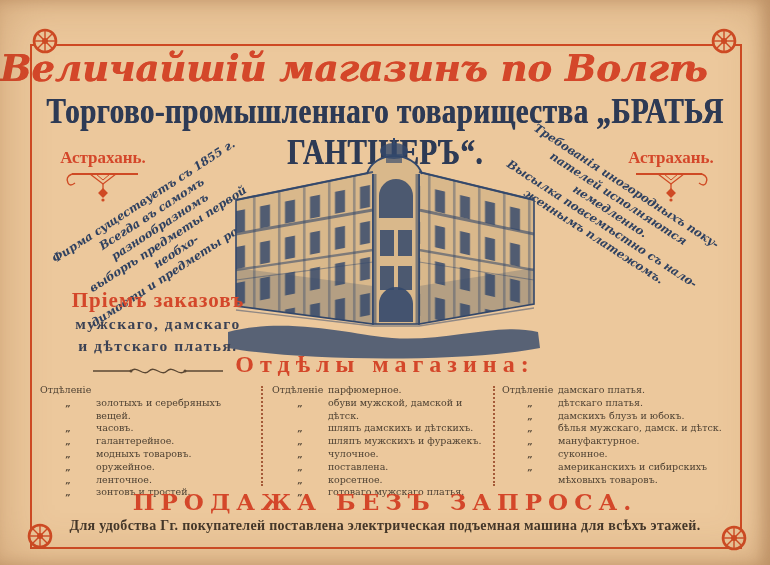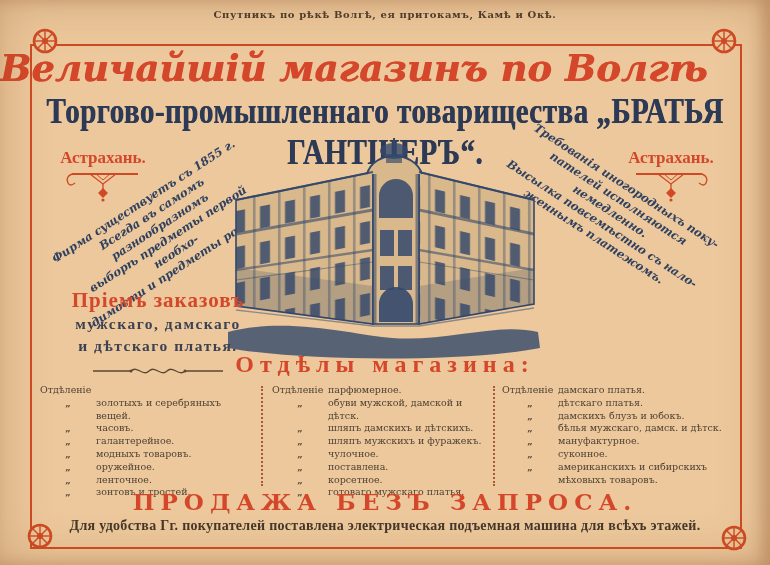--- a/index.html
+++ b/index.html
@@ -95,21 +95,20 @@
     position:absolute;top:518px;left:0;right:0;text-align:center;
     font-family:"Liberation Serif",serif;font-weight:bold;font-size:14px;
     color:#44372a;letter-spacing:0.3px;
   }
 </style>
 </head>
 <body>
 
 <div class="page">
 
-  <div class="top-note">Спутникъ по рѣкѣ Волгѣ, ея притокамъ, Камѣ и Окѣ.</div>
 
   <div class="frame"></div>
 
   <svg class="rosette tl" viewBox="0 0 28 28">
     <circle cx="14" cy="14" r="11" fill="#ecc89c" stroke="#cf4a24" stroke-width="2.6"></circle>
     <g stroke="#cf4a24" stroke-width="1.4">
       <line x1="14" y1="4" x2="14" y2="24"></line>
         <line x1="4" y1="14" x2="24" y2="14"></line>
       <line x1="7" y1="7" x2="21" y2="21"></line>
         <line x1="21" y1="7" x2="7" y2="21"></line>

